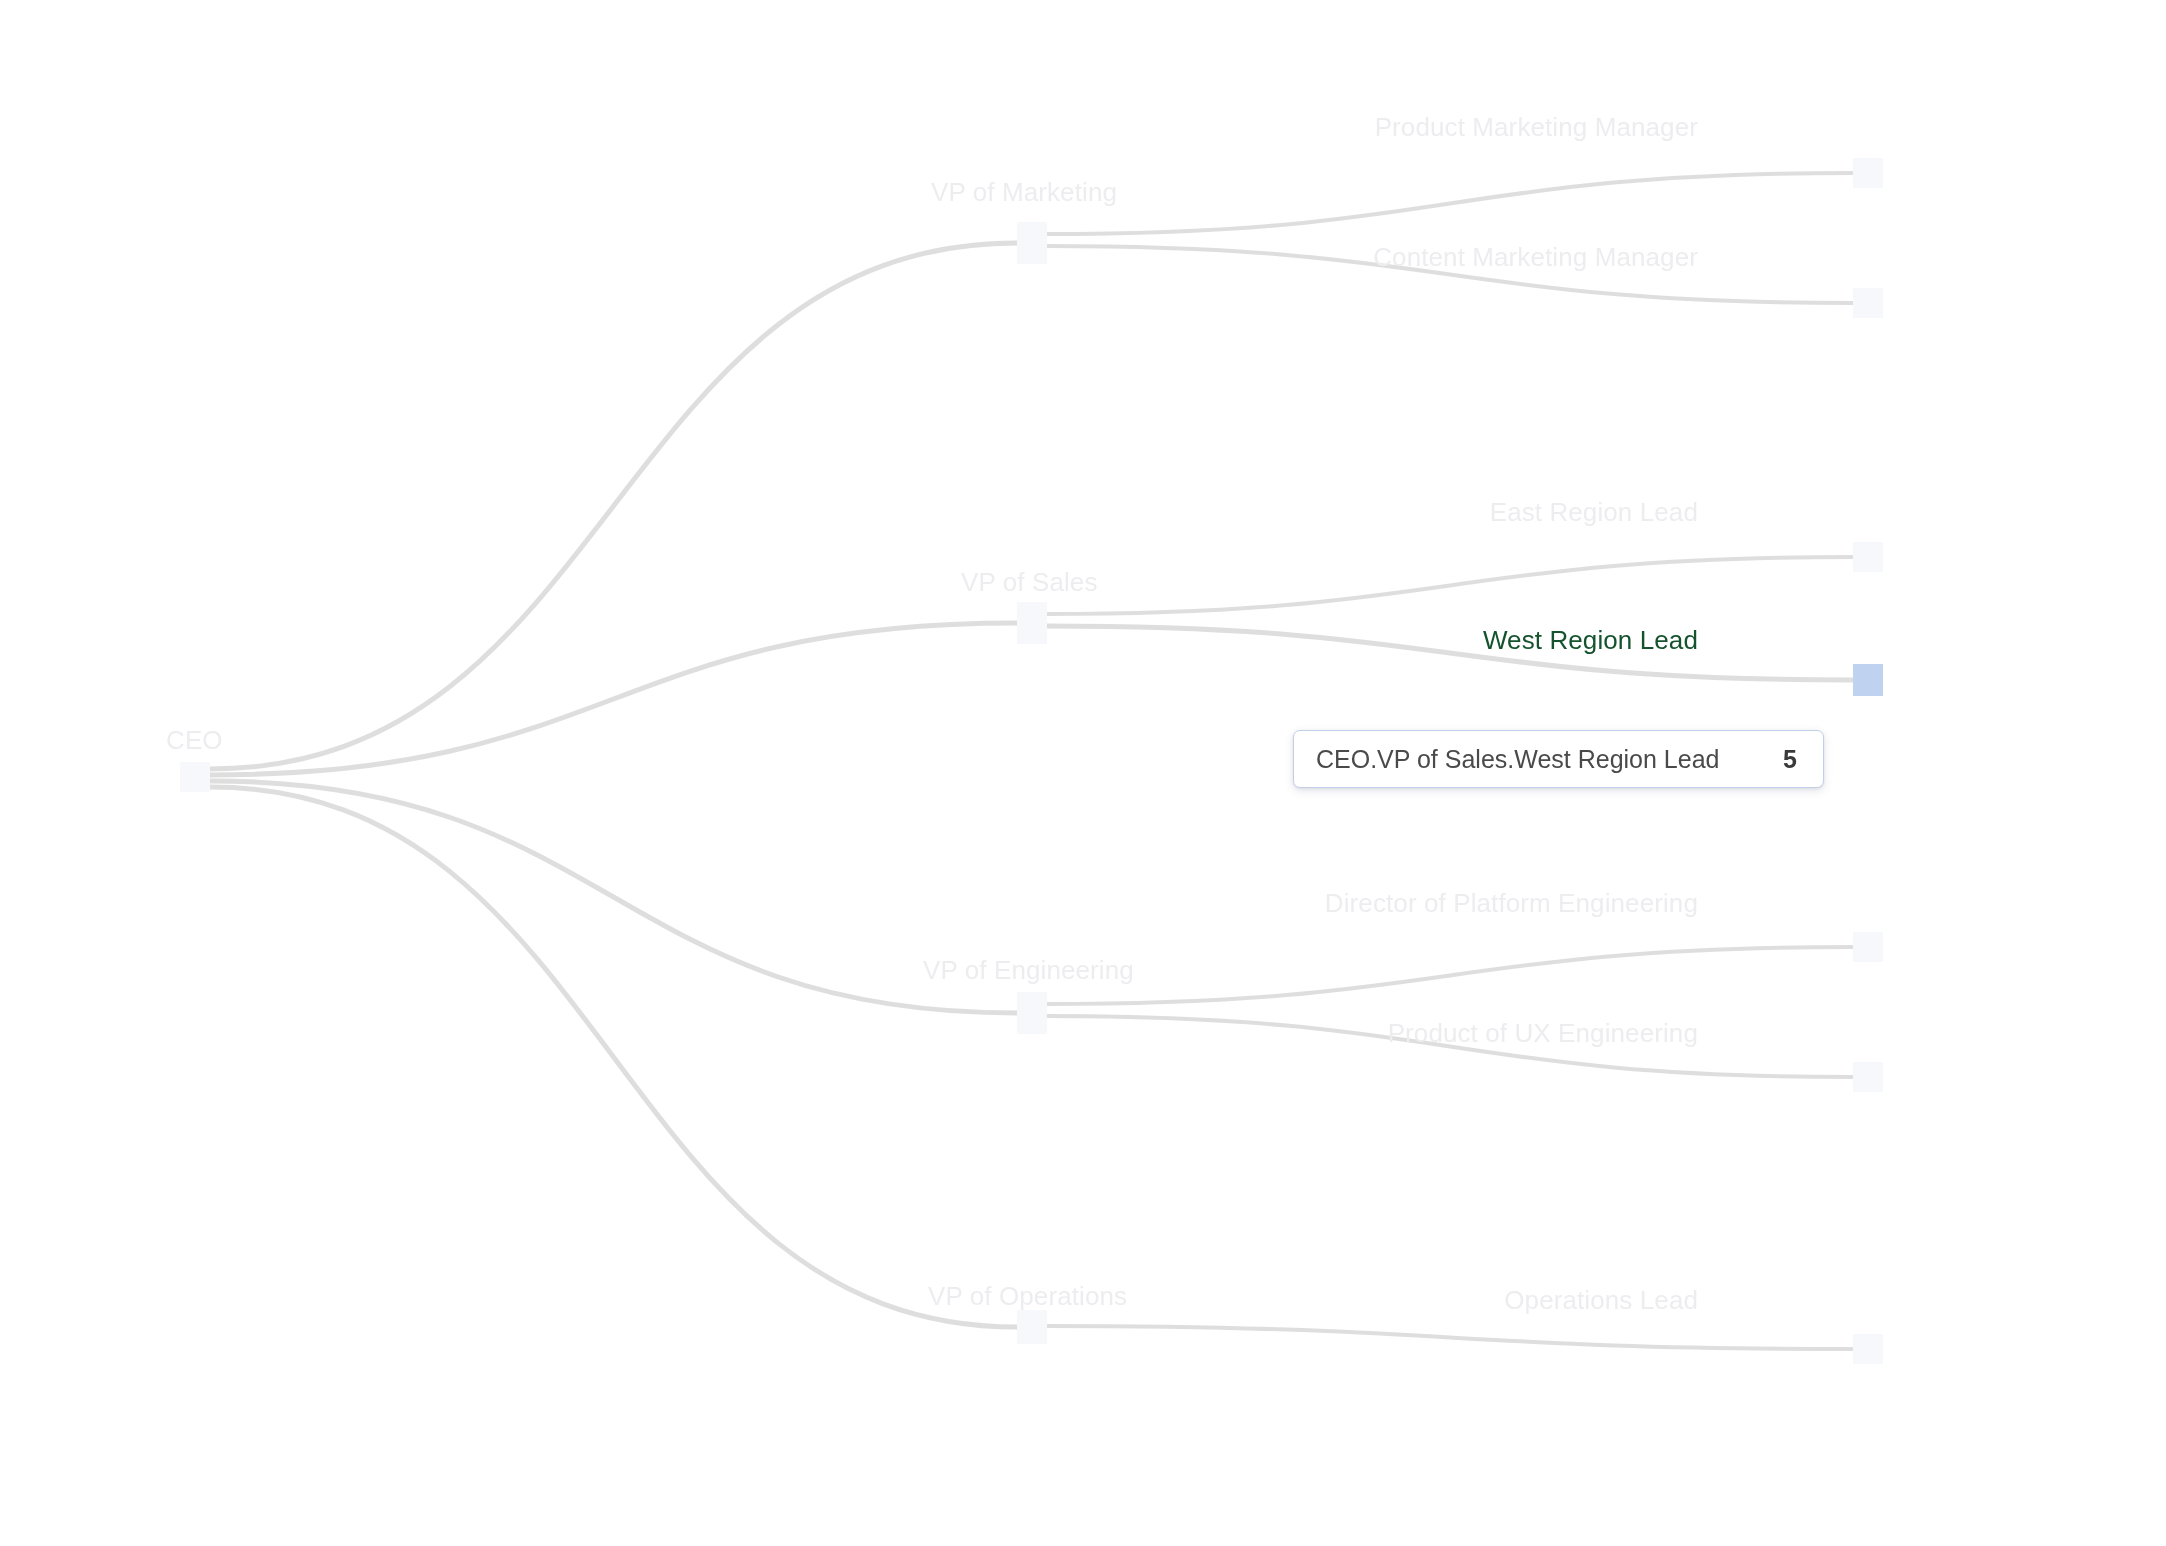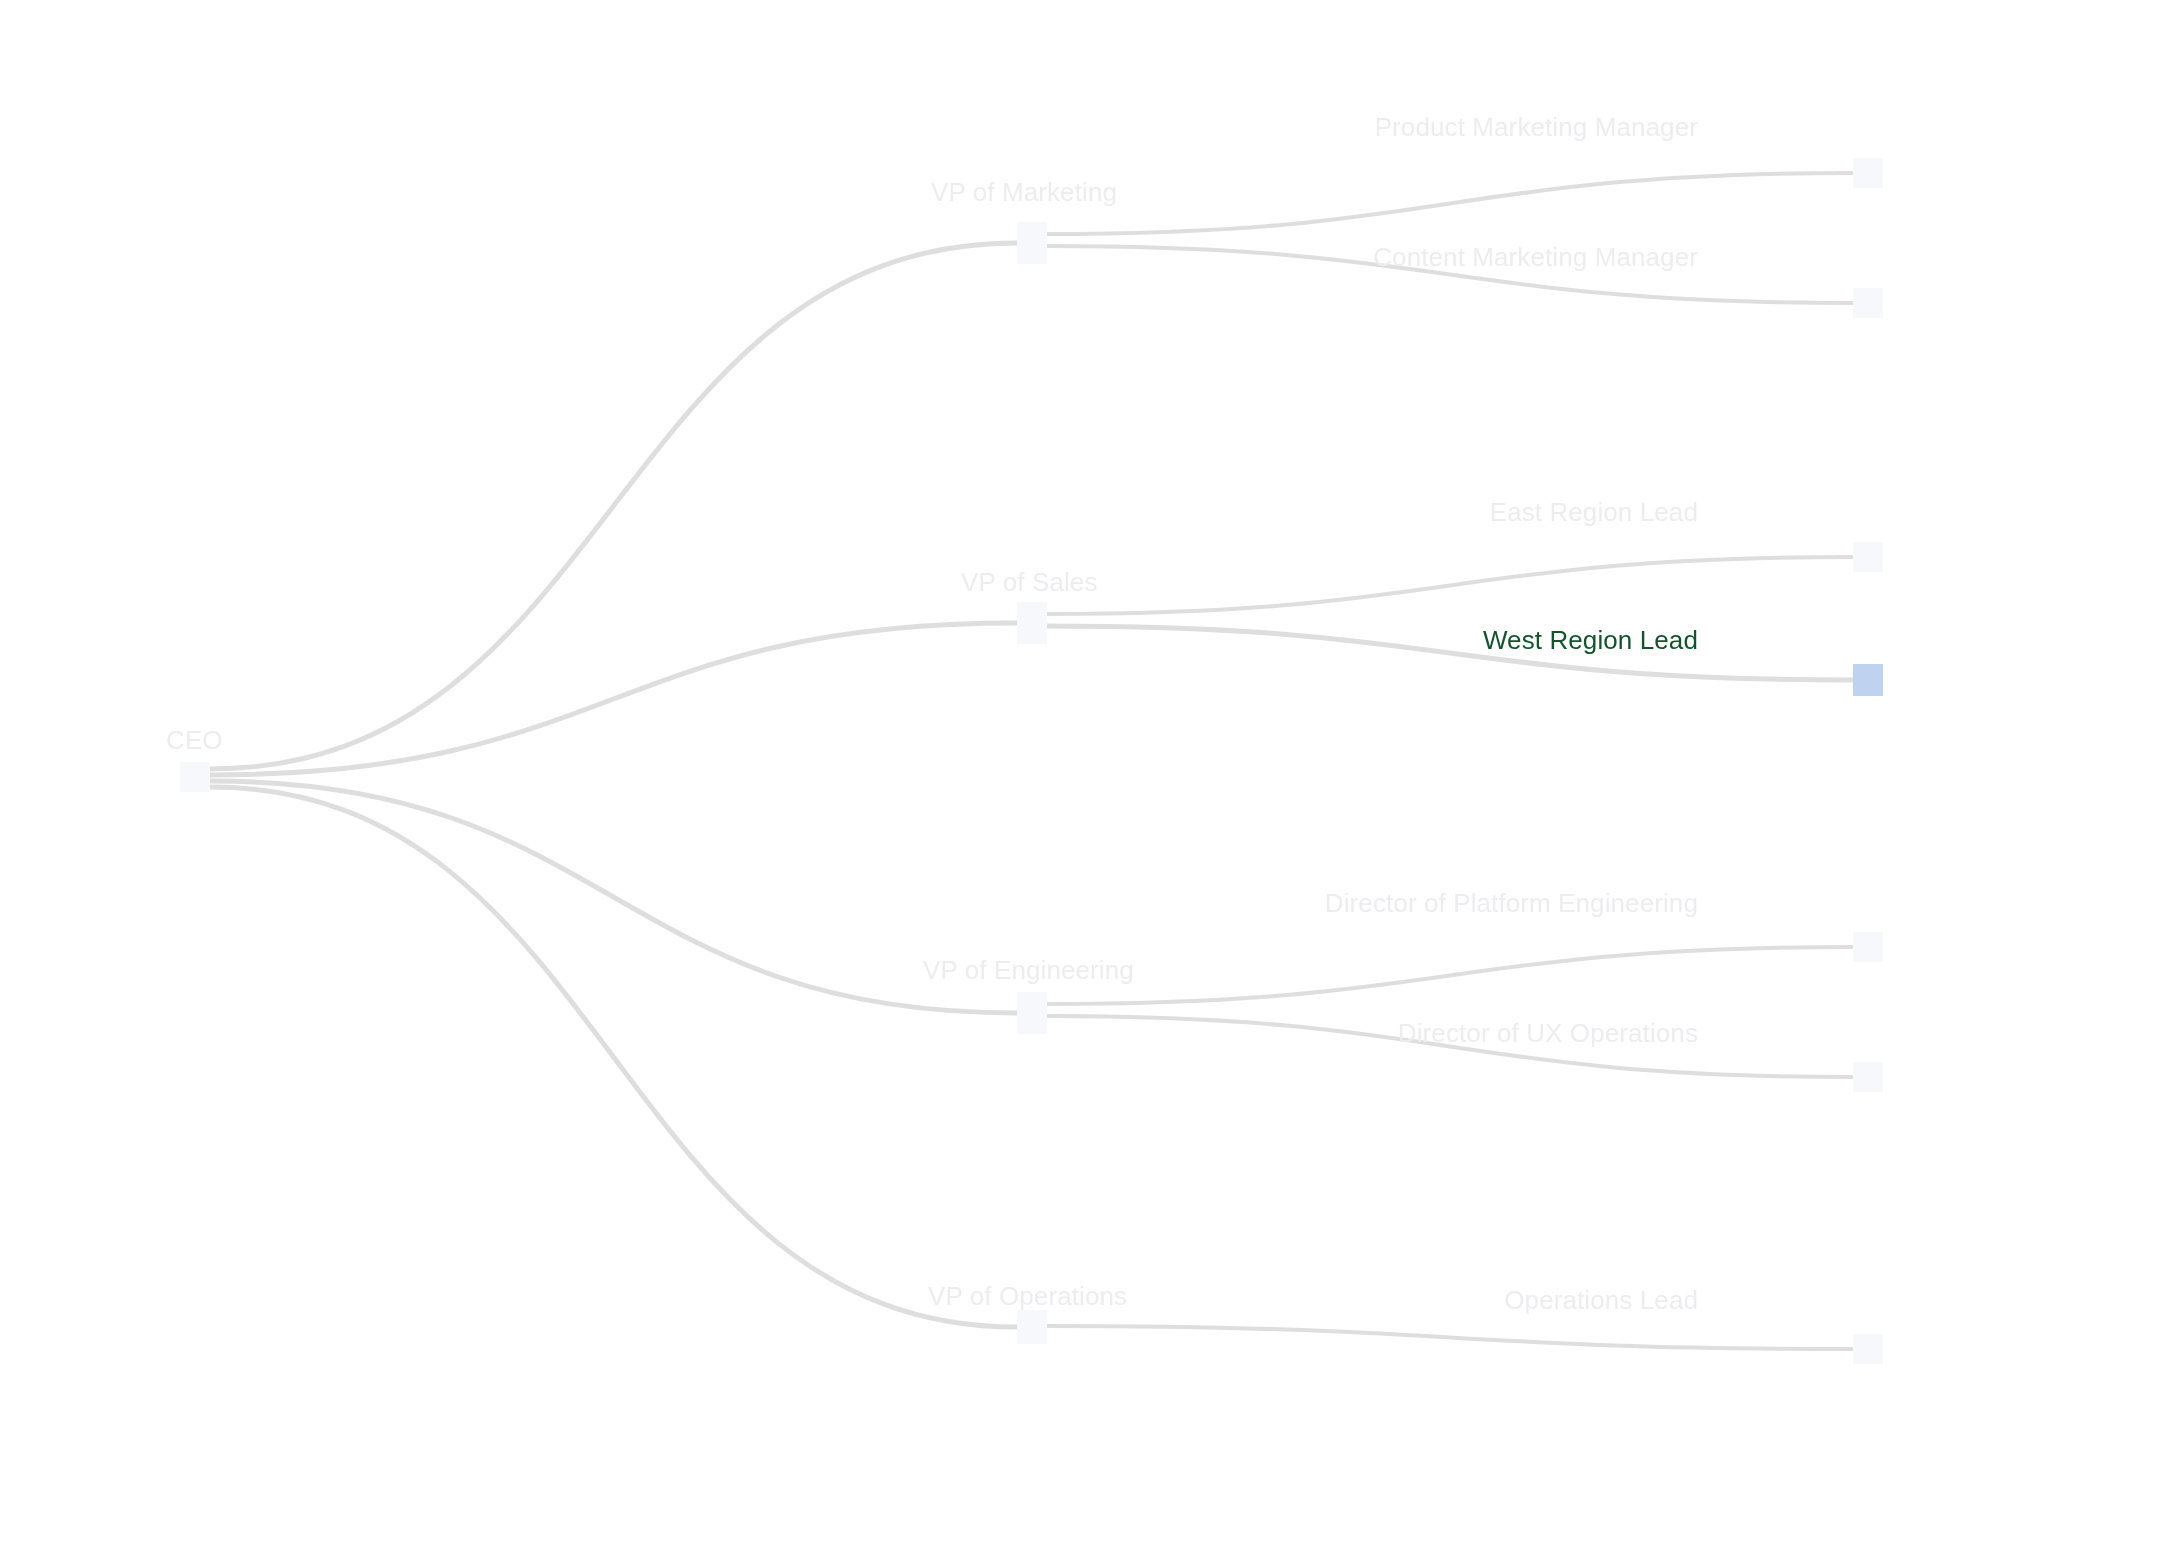--- a/index.html
+++ b/index.html
@@ -117,18 +117,22 @@
       <div class="node-label dim" style="top: 725px; left: 166px;">CEO</div>
       <div class="node-label dim" style="top: 177px; left: 931px;">VP of Marketing</div>
       <div class="node-label dim" style="top: 567px; left: 961px;">VP of Sales</div>
       <div class="node-label dim" style="top: 955px; left: 923px;">VP of Engineering</div>
       <div class="node-label dim" style="top: 1281px; left: 928px;">VP of Operations</div>
       <div class="node-label dim anchor-end" style="top: 112px; left: 0px; width: 1698px;">Product Marketing Manager</div>
       <div class="node-label dim anchor-end" style="top: 242px; left: 0px; width: 1698px;">Content Marketing Manager</div>
       <div class="node-label dim anchor-end" style="top: 497px; left: 0px; width: 1698px;">East Region Lead</div>
       <div class="node-label active anchor-end" style="top: 625px; left: 0px; width: 1698px;">West Region Lead</div>
       <div class="node-label dim anchor-end" style="top: 888px; left: 0px; width: 1698px;">Director of Platform Engineering</div>
-      <div class="node-label dim anchor-end" style="top: 1018px; left: 0px; width: 1698px;">Director of UX Operations</div>
+      <div class="node-label dim anchor-end" style="top: 1018px; left: 0px; width: 1698px;">Product of UX Engineering</div>
       <div class="node-label dim anchor-end" style="top: 1285px; left: 0px; width: 1698px;">Operations Lead</div>
     </div>
 
+  <div id="tooltip">
+    <span class="tip-path">CEO.VP of Sales.West Region Lead</span>
+    <span class="tip-value">5</span>
+  </div>
 
 </div>
 
 </body></html>

